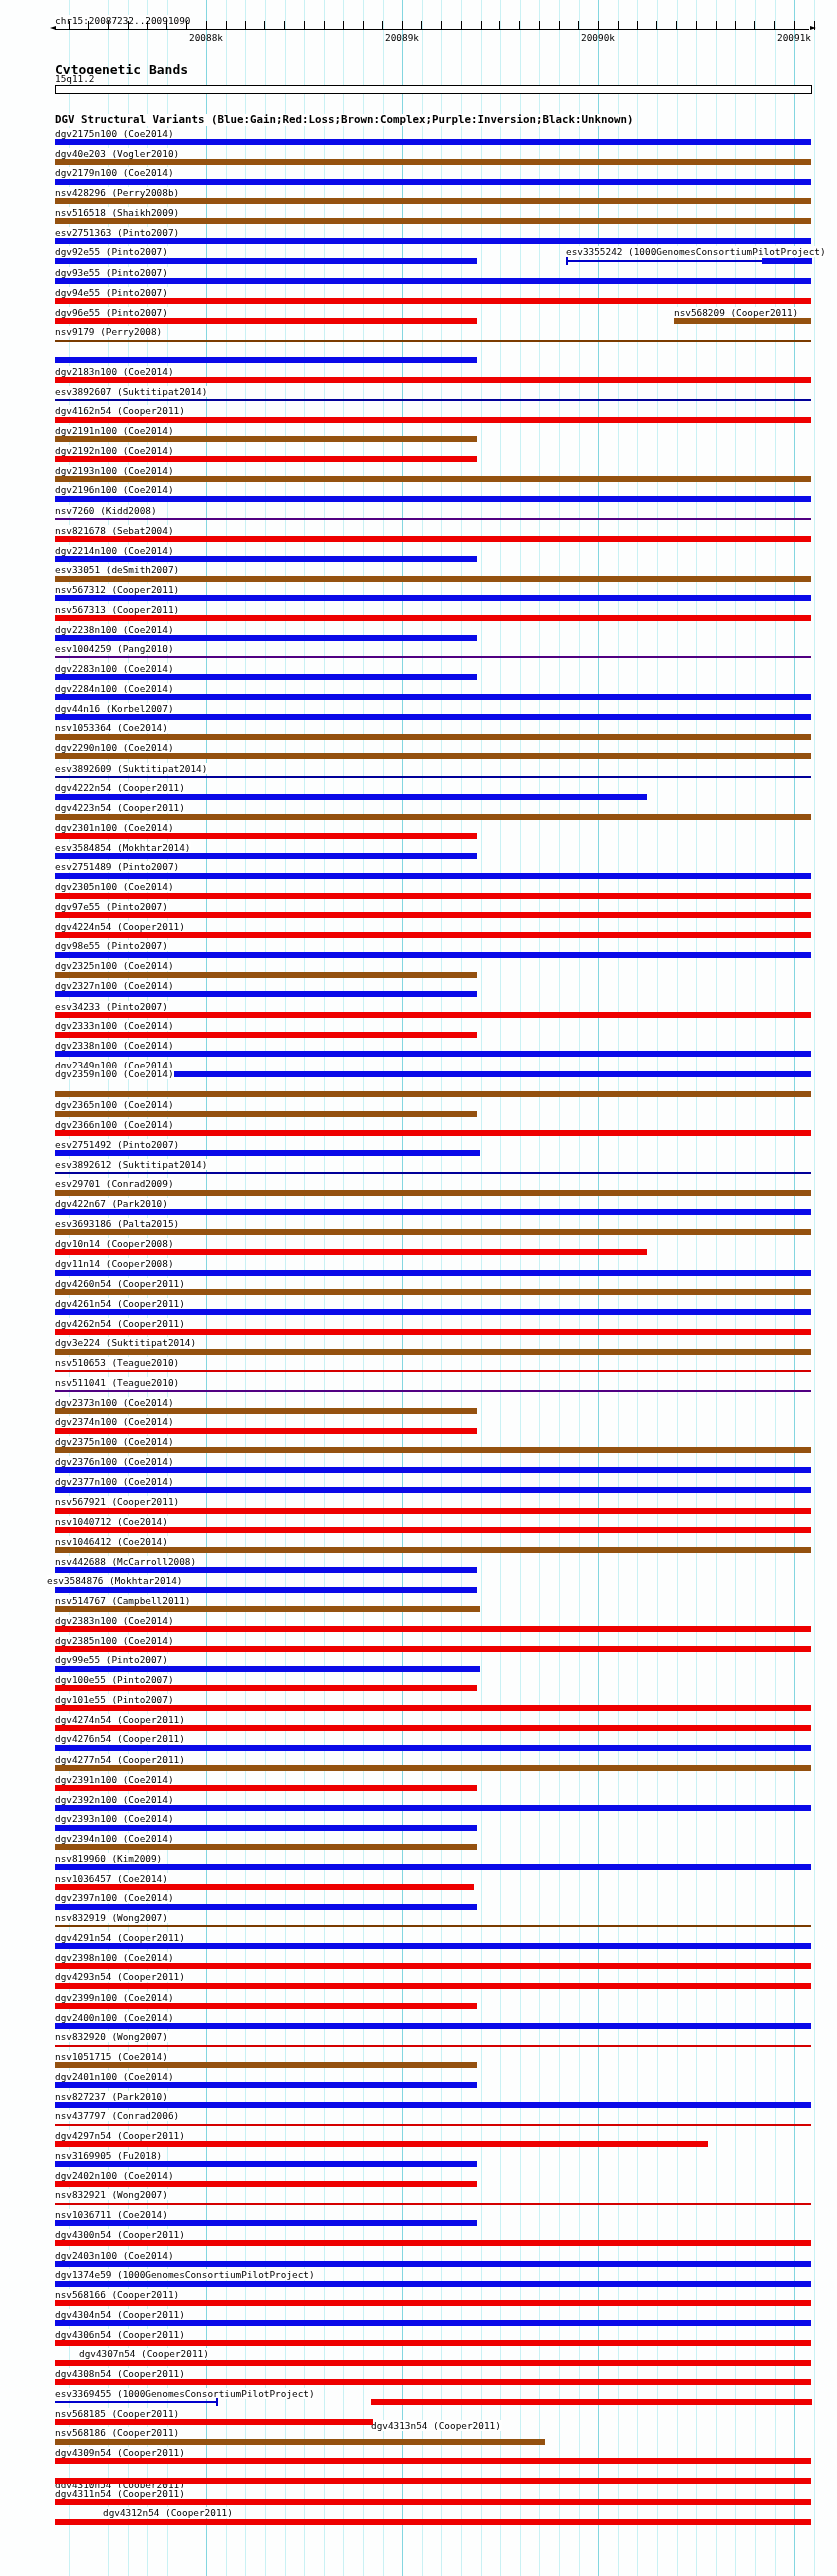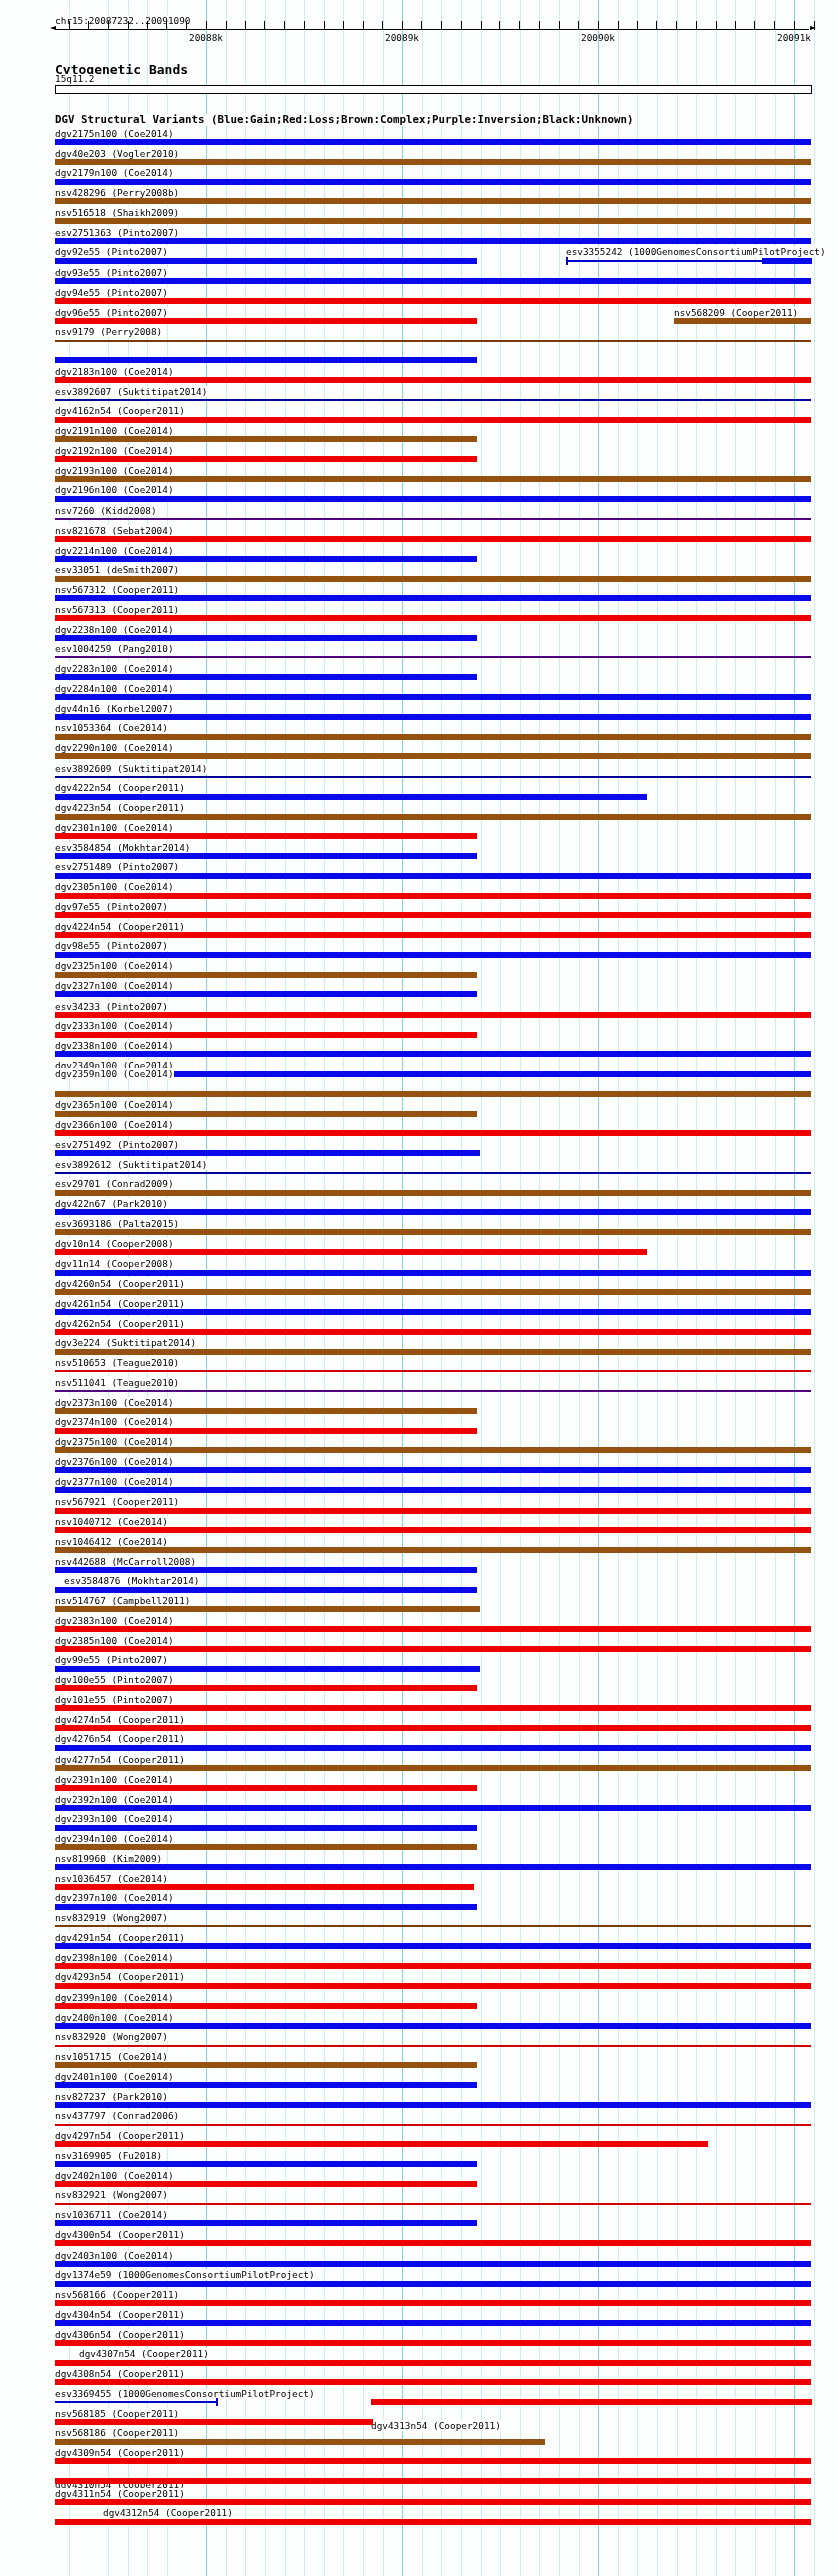--- a/index.html
+++ b/index.html
@@ -387,21 +387,21 @@
       </div>
       <div>
         <span class="vlabel" style="left: 55px; top: 1536px;">nsv1046412 (Coe2014)</span>
         <div class="vbar" style="background: rgb(148, 81, 15); left: 55px; width: 756px; top: 1547px; height: 5.6px;"></div>
       </div>
       <div>
         <span class="vlabel" style="left: 55px; top: 1556px;">nsv442688 (McCarroll2008)</span>
         <div class="vbar" style="background: rgb(10, 10, 232); left: 55px; width: 422px; top: 1567px; height: 5.6px;"></div>
       </div>
       <div>
-        <span class="vlabel" style="left: 64px; top: 1575px; text-align: center;">esv3584876 (Mokhtar2014)</span>
+        <span class="vlabel" style="left: 47px; top: 1575px; text-align: center;">esv3584876 (Mokhtar2014)</span>
         <div class="vbar" style="background: rgb(10, 10, 232); left: 55px; width: 422px; top: 1587px; height: 5.6px;"></div>
       </div>
       <div>
         <span class="vlabel" style="left: 55px; top: 1595px;">nsv514767 (Campbell2011)</span>
         <div class="vbar" style="background: rgb(148, 81, 15); left: 55px; width: 425px; top: 1606px; height: 5.6px;"></div>
       </div>
       <div>
         <span class="vlabel" style="left: 55px; top: 1615px;">dgv2383n100 (Coe2014)</span>
         <div class="vbar" style="background: rgb(238, 0, 0); left: 55px; width: 756px; top: 1626px; height: 5.6px;"></div>
       </div>

